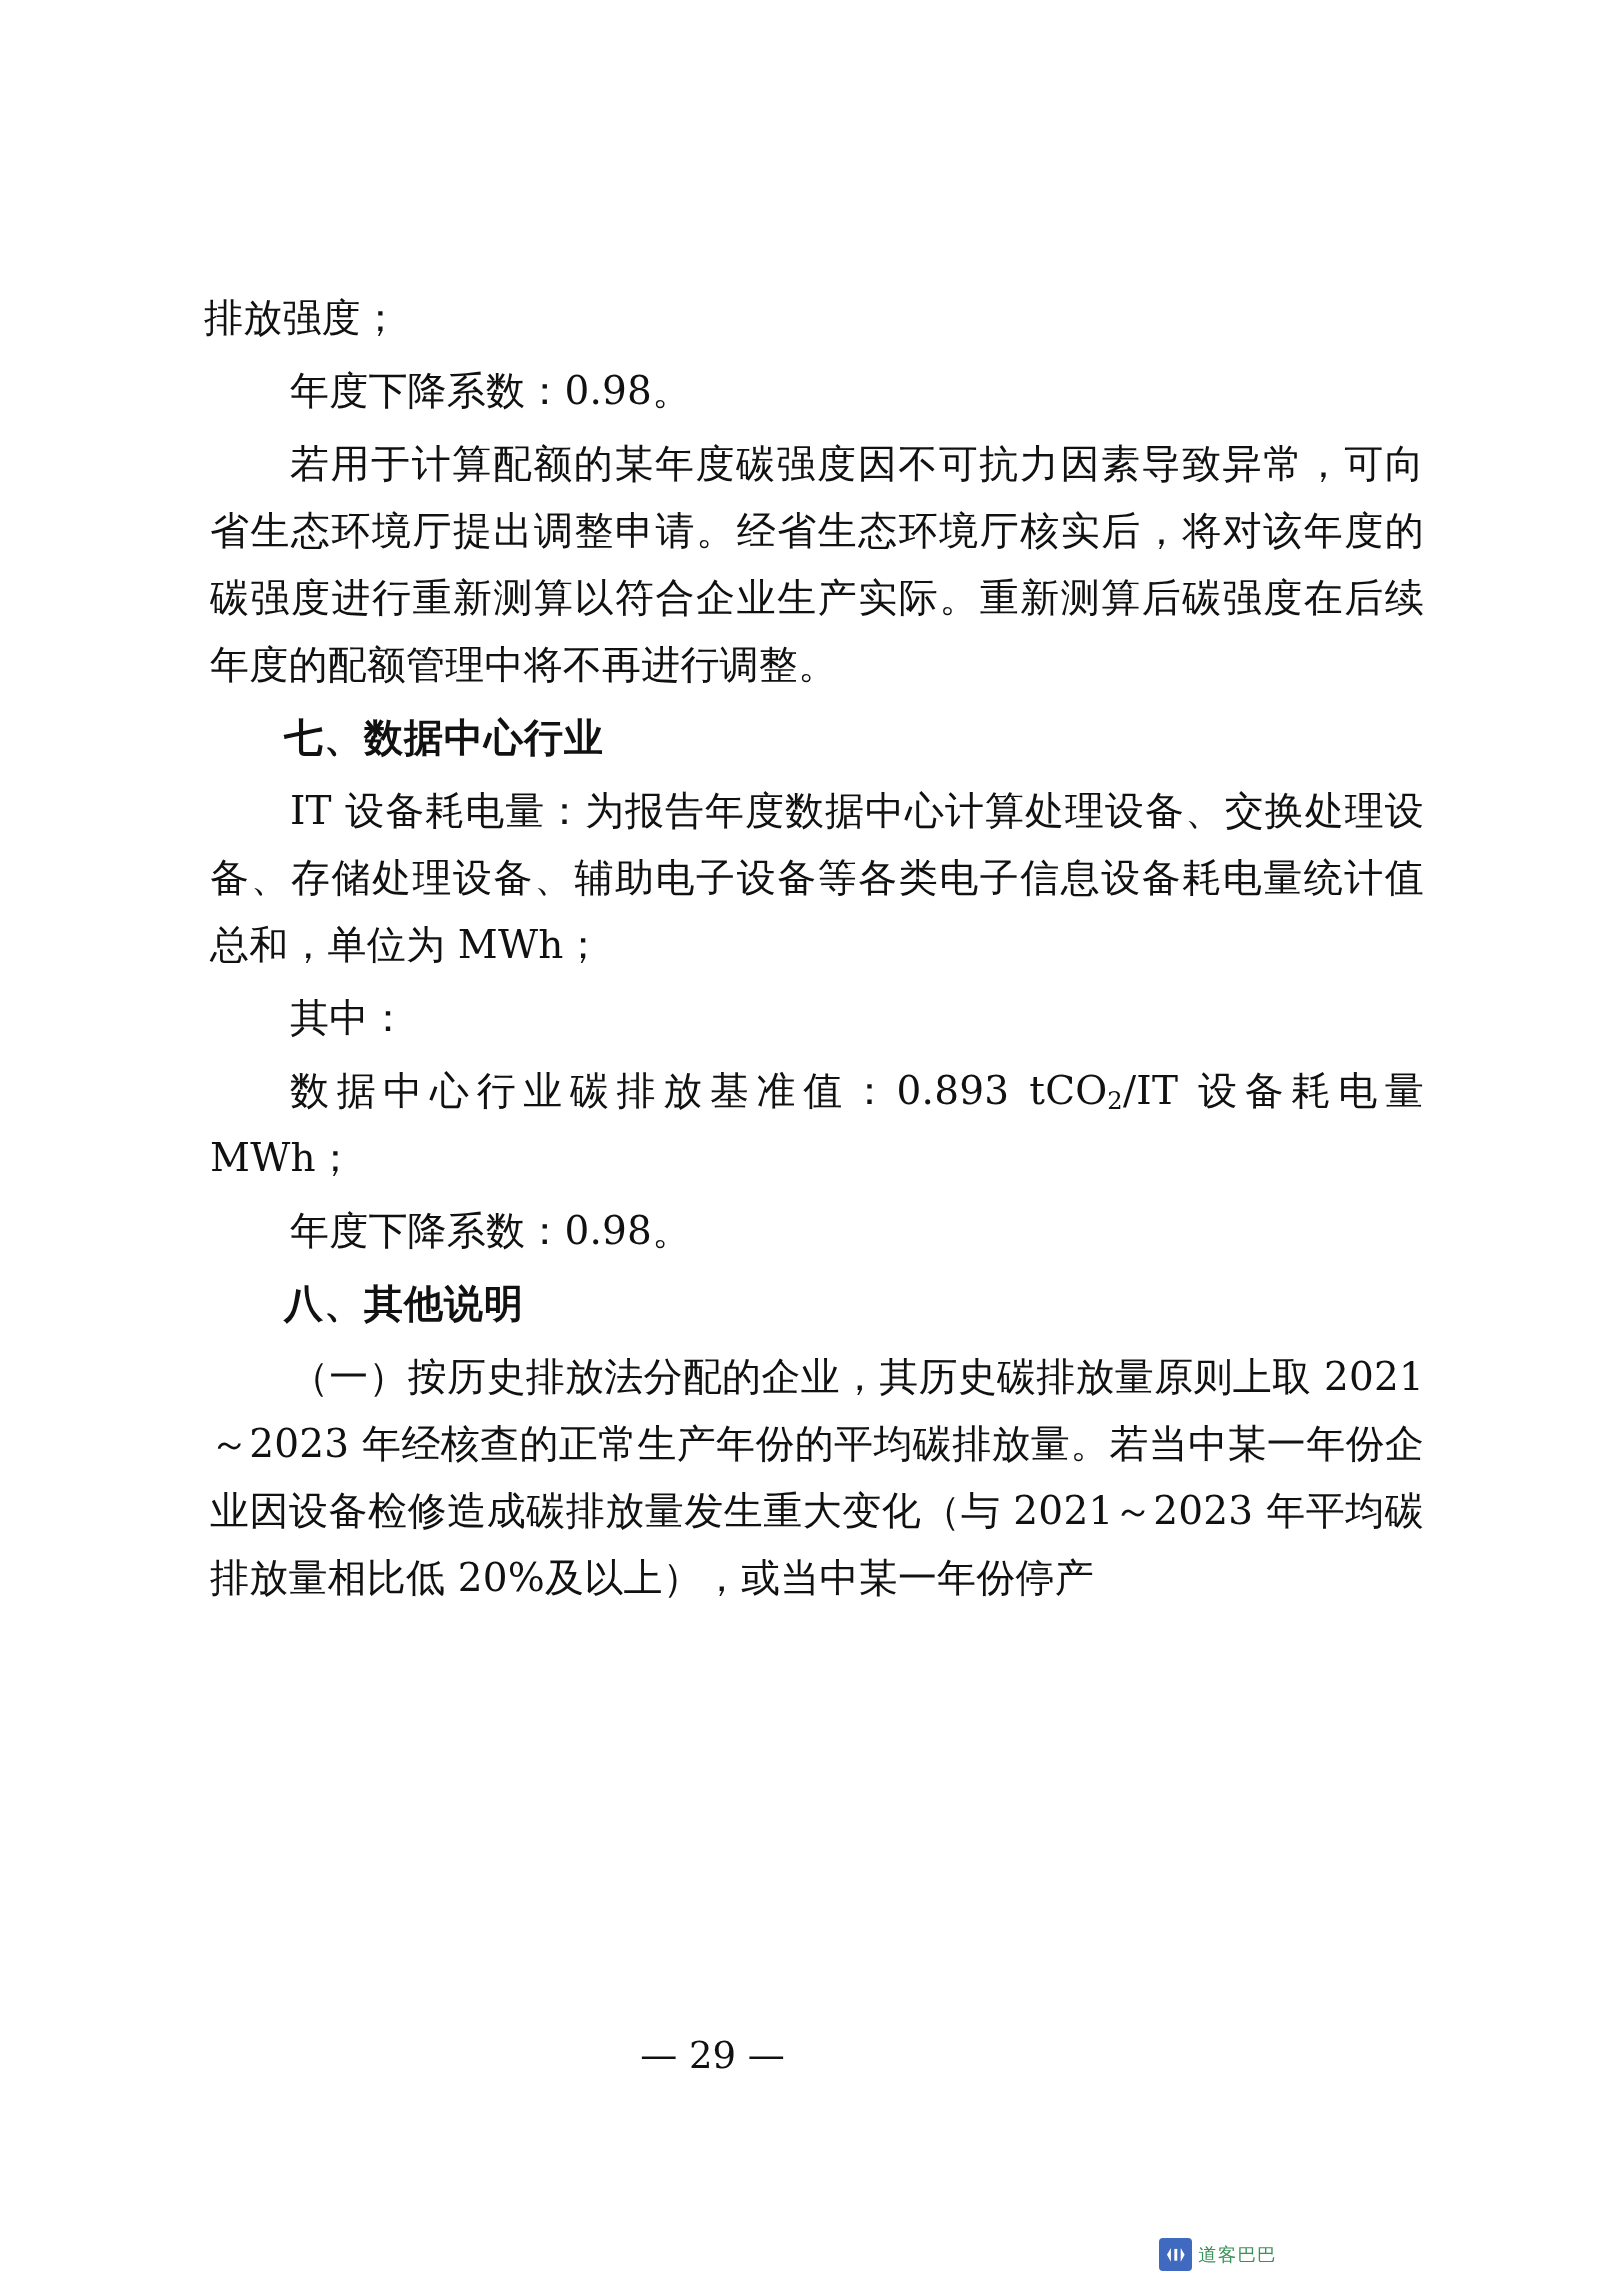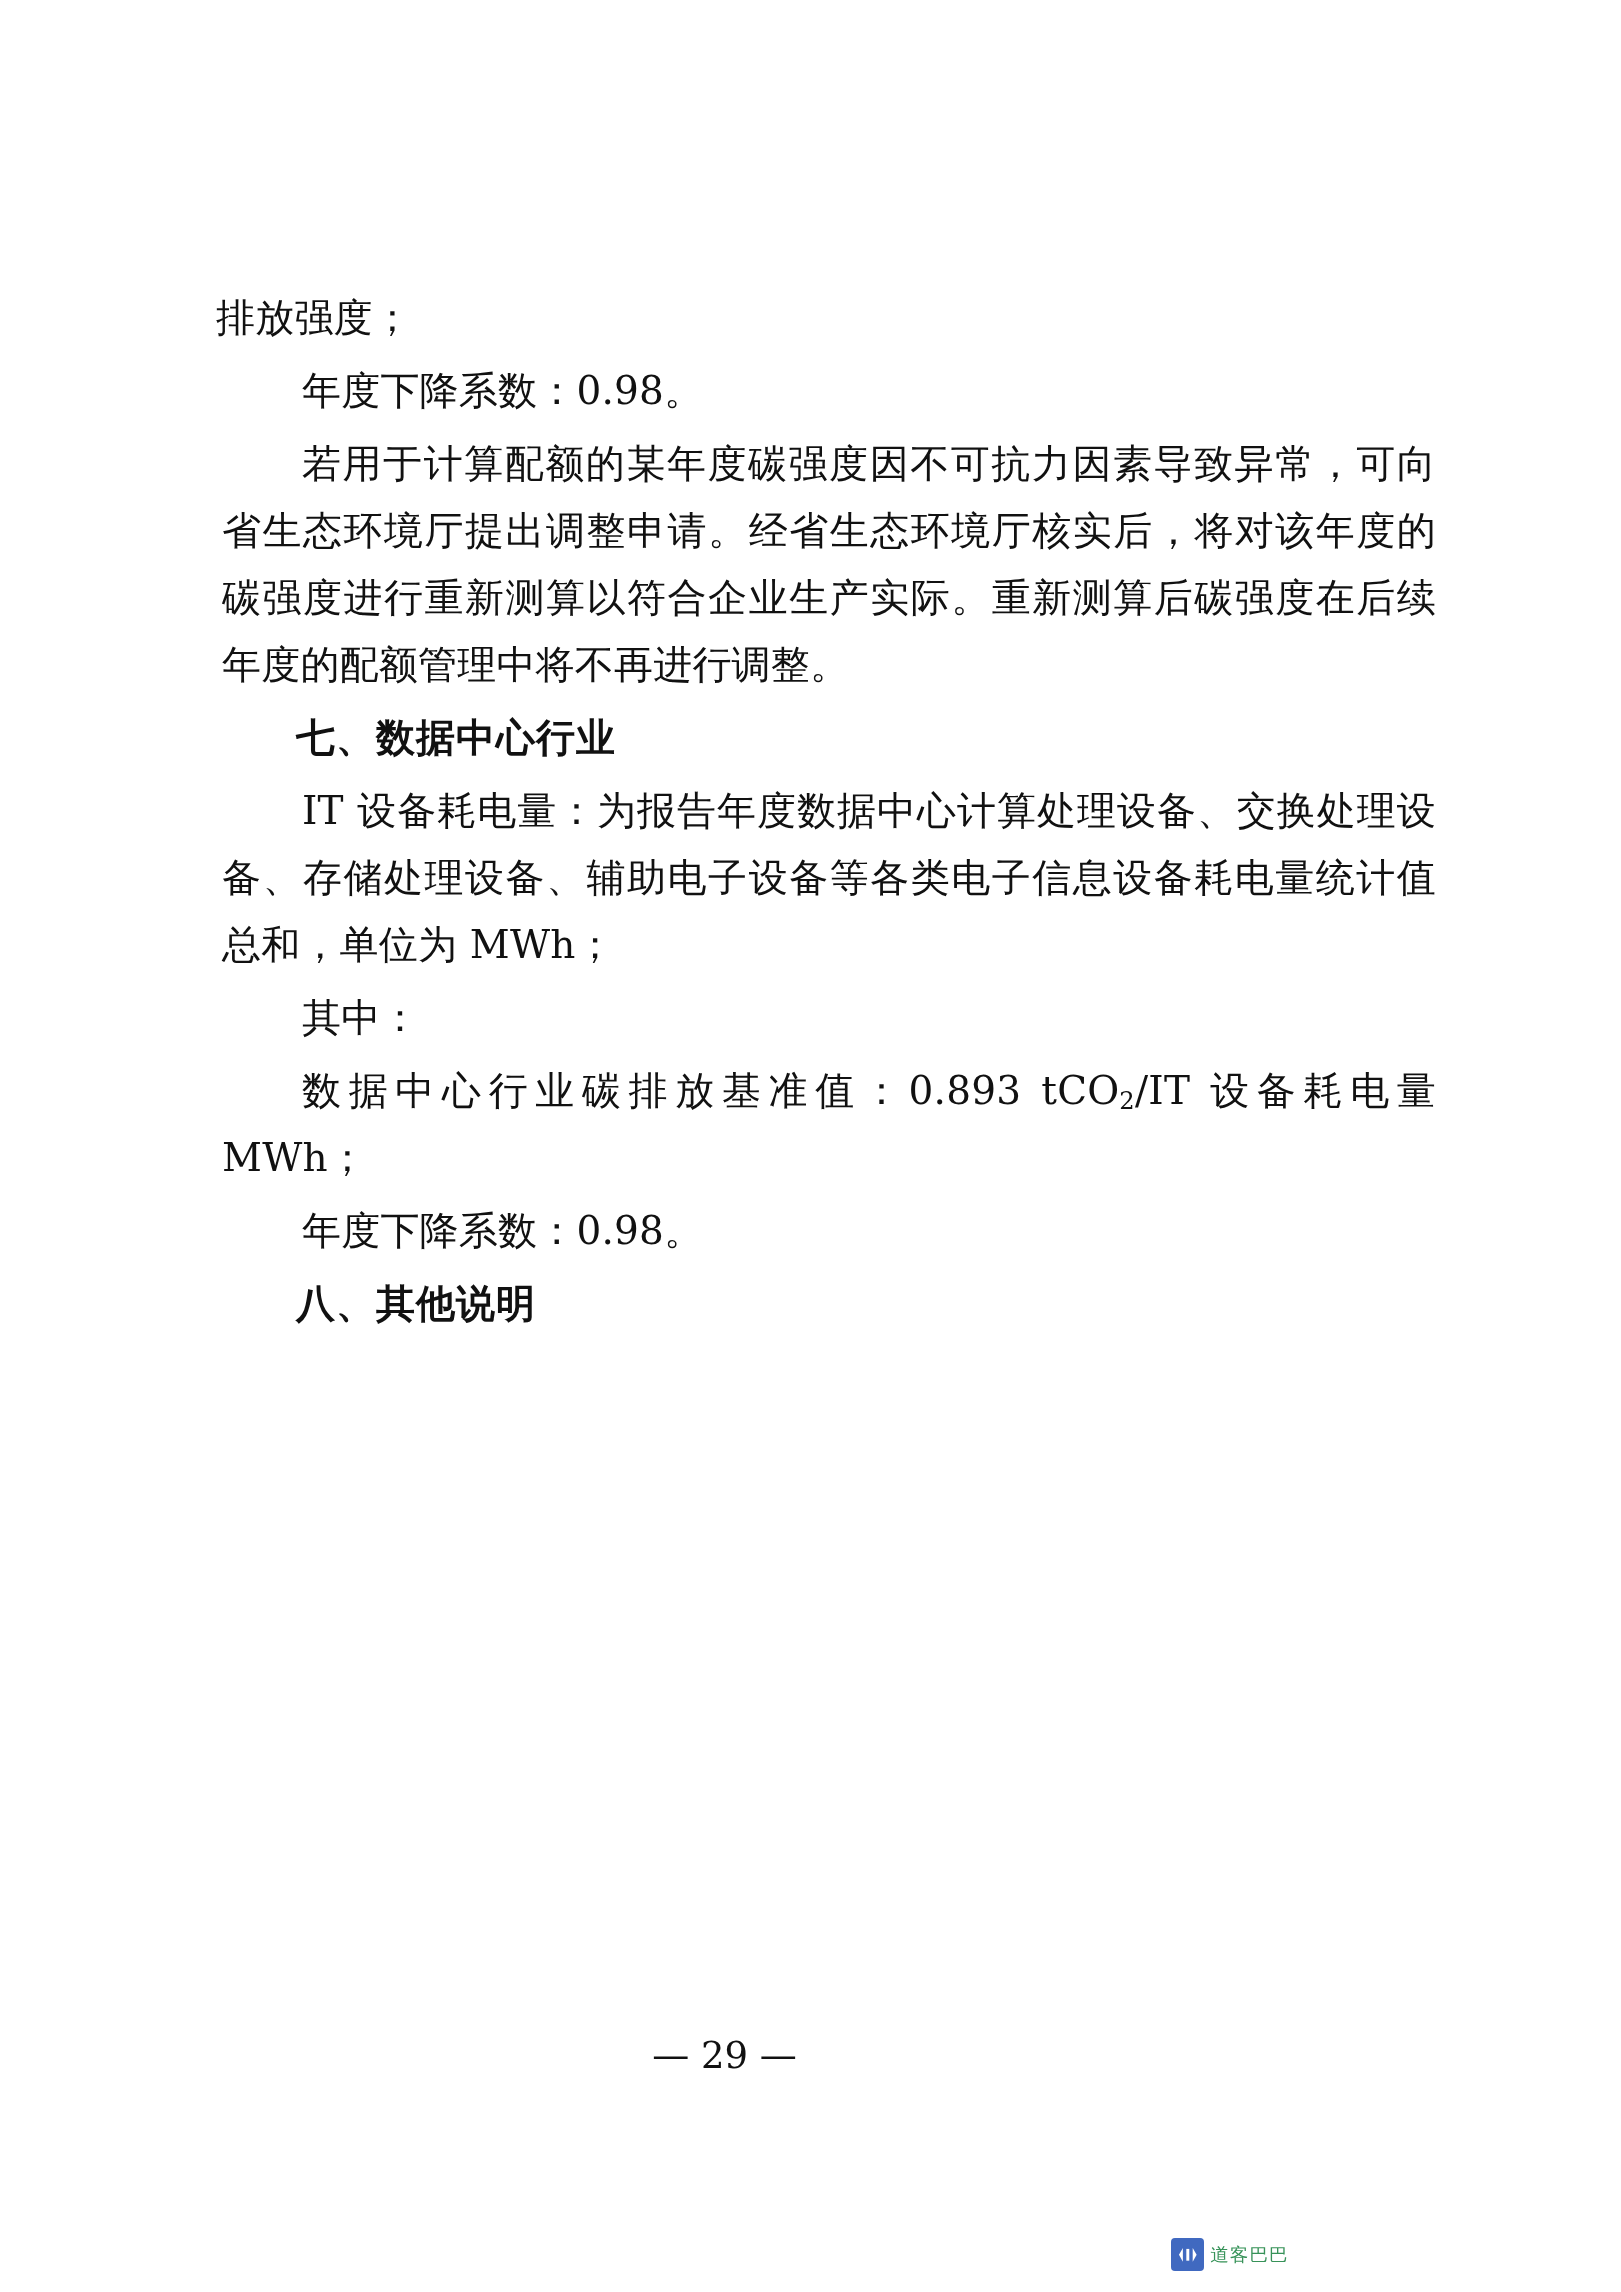--- a/index.html
+++ b/index.html
@@ -10,21 +10,21 @@
   body {
     width: 1621px;
     height: 2293px;
     position: relative;
     font-family: "DejaVu Serif", "Liberation Serif", serif;
     color: #111111;
     overflow: hidden;
   }
   .page {
     position: absolute;
-    left: 12px;
+    left: 0;
     top: 0;
     width: 1304px;
     height: 2293px;
     background: #ffffff;
   }
   .content {
     position: absolute;
     left: 204px;
     top: 284px;
     width: 1220px;
@@ -112,20 +112,21 @@
     <p class="indent">IT 设备耗电量：为报告年度数据中心计算处理设备、交换处理设备、存储处理设备、辅助电子设备等各类电子信息设备耗电量统计值总和，单位为 MWh；</p>
 
     <p class="indent">其中：</p>
 
     <p class="indent"><span>数据中心行业碳排放基准值：0.893 tCO</span><sub>2</sub><span>/IT 设备耗电量 MWh；</span></p>
 
     <p class="indent">年度下降系数：0.98。</p>
 
     <h2>八、其他说明</h2>
 
+    <p class="indent">（一）按历史排放法分配的企业，其历史碳排放量原则上取 2021～2023 年经核查的正常生产年份的平均碳排放量。若当中某一年份企业因设备检修造成碳排放量发生重大变化（与 2021～2023 年平均碳排放量相比低 20%及以上），或当中某一年份停产</p>
 
   </div>
 
   <div class="page-number">— 29 —</div>
 
   <div class="watermark">
     <div class="wm-badge">
       <svg width="21.6" height="21.6" viewBox="0 0 22 22" aria-hidden="true">
         <polygon points="6,4 6,18 2,11" fill="#ffffff"></polygon>
         <polygon points="16,4 16,18 20,11" fill="#ffffff"></polygon>

